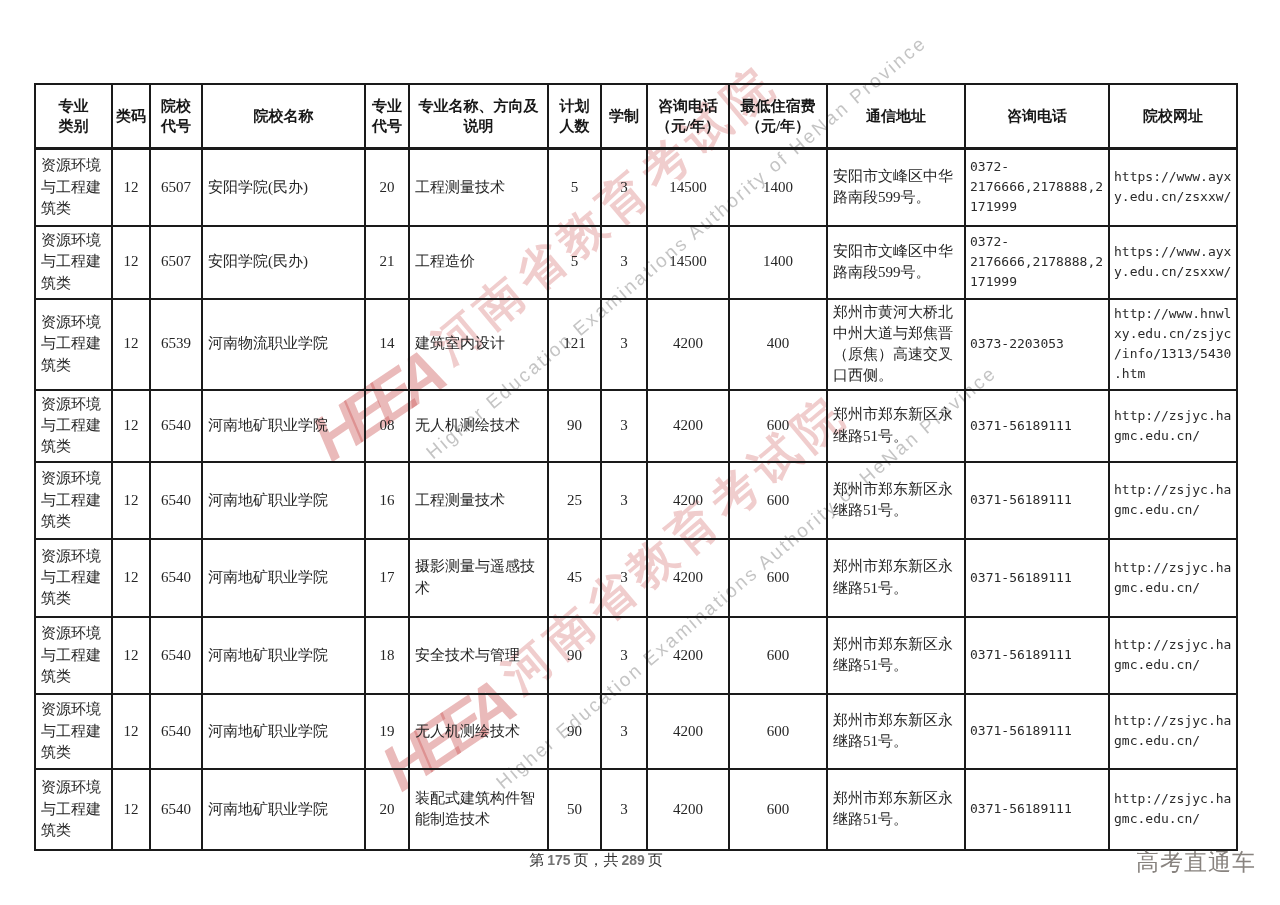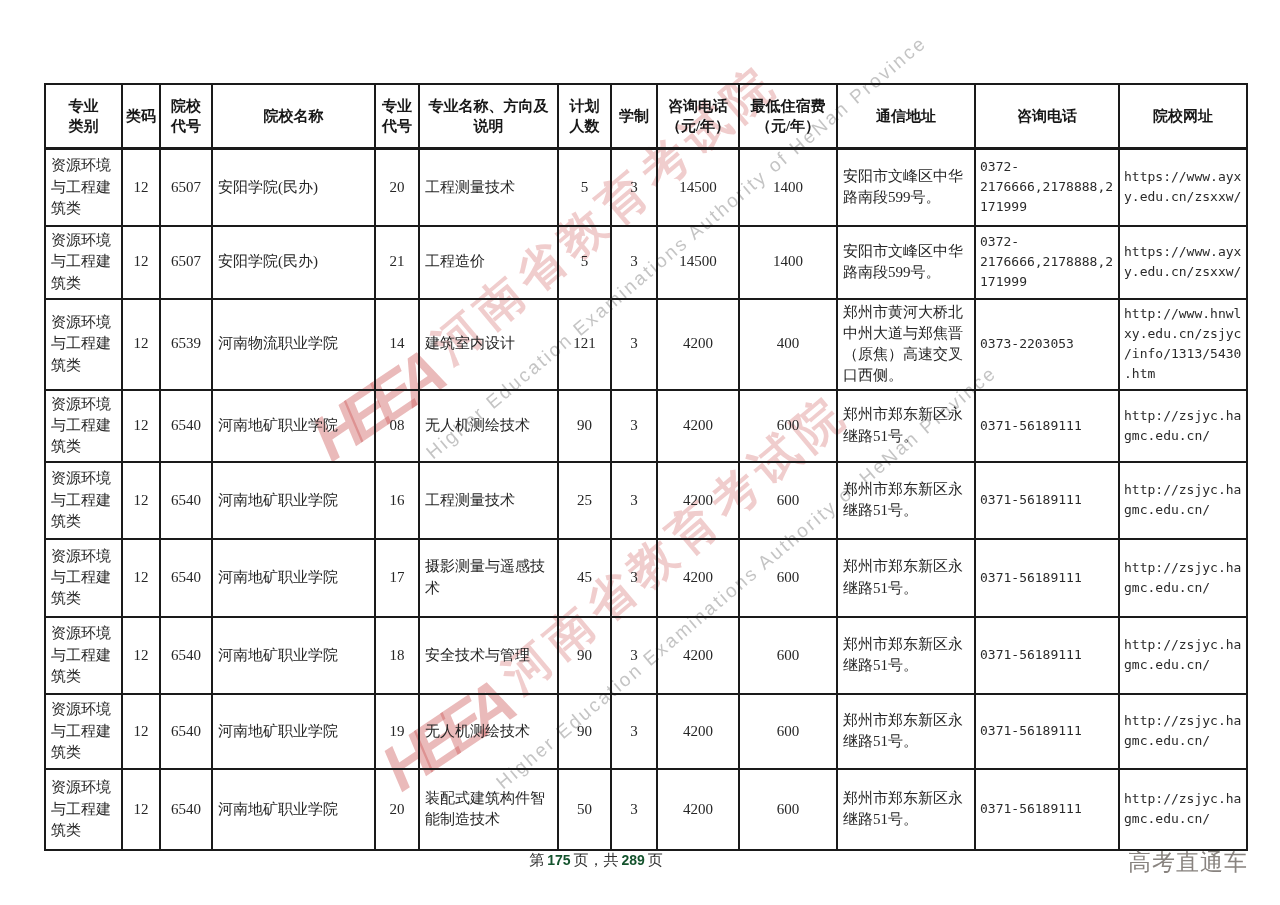--- a/index.html
+++ b/index.html
@@ -11,38 +11,38 @@
   .wm{position:absolute;transform:rotate(-40deg);transform-origin:0 50%;white-space:nowrap;}
   .wm-line{display:flex;align-items:center;}
   .wm-logo{font-family:"Liberation Sans",sans-serif;font-weight:900;font-style:italic;
            font-size:64px;letter-spacing:-11px;color:rgba(205,90,90,0.42);
            transform:rotate(6deg);margin-right:18px;}
   .wm-cn{font-size:47px;font-weight:bold;letter-spacing:7px;color:rgba(224,148,148,0.47);}
   .wm-en{margin:24px 0 0 78px;font-family:"Liberation Sans",sans-serif;
          font-size:19px;letter-spacing:2.4px;color:rgba(148,148,148,0.55);}
 
   
-  table.doc{position:absolute;left:44px;top:83px;width:1202px;z-index:1;
+  table.doc{position:absolute;left:34px;top:83px;width:1202px;z-index:1;
             border-collapse:collapse;table-layout:fixed;background:transparent;}
   .doc th,.doc td{border:2px solid #1a1a1a;background:transparent;}
   .doc th{font-size:15px;font-weight:bold;color:#171717;text-align:center;
           vertical-align:middle;white-space:pre-line;line-height:1.35;padding:2px 1px;}
   .doc thead th{border-bottom-width:3px;height:58px;}
   .doc td{font-size:15px;color:#262626;vertical-align:middle;line-height:1.42;padding:2px 5px;}
   .doc td.c{text-align:center;padding:2px 1px;}
   .doc td.l{text-align:left;}
   .doc td.mono{font-family:"DejaVu Sans Mono",monospace;font-size:13px;line-height:1.55;
                overflow-wrap:break-word;word-wrap:break-word;padding:2px 4px;color:#2a2a2a;}
 
   
   .page-footer{position:absolute;top:851px;left:0;width:1192px;text-align:center;z-index:1;
                font-size:15px;color:#2f2f2f;}
-  .page-footer b{font-family:"Liberation Sans",sans-serif;font-weight:bold;color:#14532d;
+  .page-footer b{font-family:"Liberation Sans",sans-serif;font-weight:bold;color:#737373;
                  padding:0 3px;font-size:14px;}
-  .brand{position:absolute;top:847px;right:32px;z-index:1;
+  .brand{position:absolute;top:847px;right:24px;z-index:1;
          font-family:"Liberation Sans",sans-serif;font-size:23px;letter-spacing:1px;
          color:#88837f;text-shadow:1px 1px 0 #ffffff;}
 </style>
 </head>
 <body>
 
 <div class="page">
 
   <div class="wm-layer">
     <div class="wm" style="left:338px;top:408px;">

